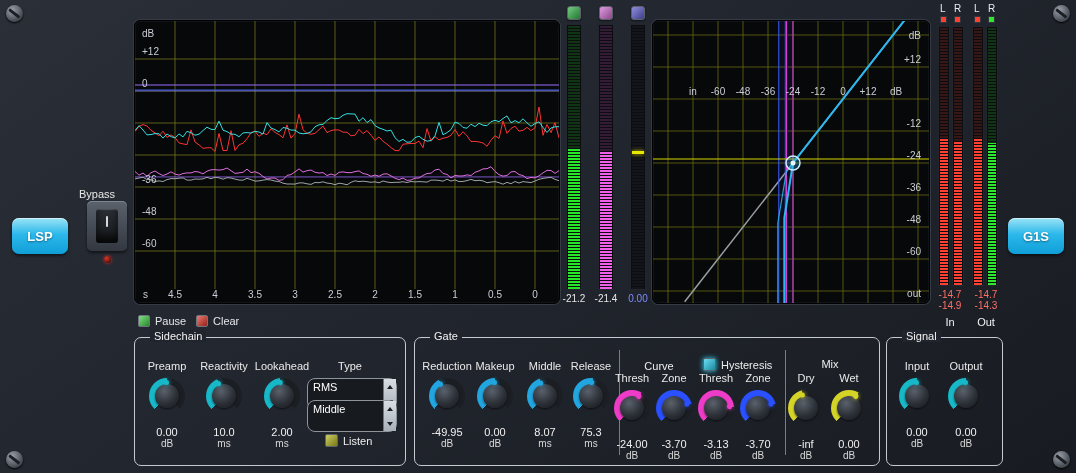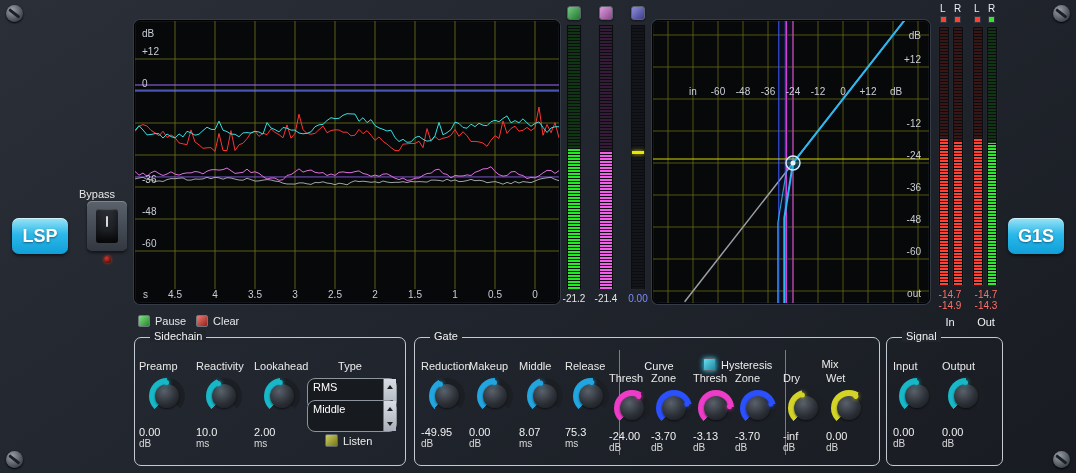--- a/index.html
+++ b/index.html
@@ -6,21 +6,21 @@
   html,body{width:1076px;height:473px;background:#101217;font-family:"Liberation Sans",sans-serif}
   .plugin{position:relative;width:1076px;height:473px;overflow:hidden;color:#e8e8e8;font-size:11px;
     background:linear-gradient(145deg,#2a2f38 0%,#20242c 55%,#181b21 100%)}
   
   .screw{position:absolute;width:17px;height:17px;border-radius:50%;
     background:radial-gradient(circle at 35% 30%,#9aa1ab,#50565e 60%,#262a30);box-shadow:0 1px 2px #000}
   .screw::after{content:"";position:absolute;left:2px;top:7px;width:13px;height:2.5px;background:#1b1e23;
     border-radius:1px;transform:rotate(38deg)}
   
   .logo{position:absolute;width:56px;height:36px;border-radius:7px;display:flex;align-items:center;justify-content:center;
-    background:linear-gradient(#9ae4f6,#2cb8ea 45%,#0f9fd8);color:#fff;font-weight:bold;font-size:18px;
+    background:linear-gradient(#9ae4f6,#2cb8ea 45%,#0f9fd8);color:#fff;font-weight:bold;font-size:13px;
     text-shadow:0 1px 2px rgba(0,40,60,.55);box-shadow:0 2px 3px rgba(0,0,0,.5),inset 0 1px 0 rgba(255,255,255,.55)}
   
   .bypass-label{position:absolute;left:79px;top:188px}
   .switch{position:absolute;left:87px;top:201px;width:40px;height:50px;border-radius:5px;
     background:linear-gradient(#5b626b,#323740);box-shadow:inset 0 1px 0 #7d8590,0 2px 3px rgba(0,0,0,.55);
     display:flex;align-items:center;justify-content:center}
   .rocker{width:22px;height:34px;border-radius:3px;position:relative;
     background:linear-gradient(#2b2f35,#16181c);box-shadow:inset 0 -7px 9px rgba(0,0,0,.7),inset 0 1px 1px rgba(255,255,255,.2)}
   .rocker::after{content:"";position:absolute;left:50%;top:7px;width:2px;height:11px;margin-left:-1px;background:#d4dae0;border-radius:1px}
   .led{position:absolute;width:7px;height:7px;border-radius:50%;background:radial-gradient(circle at 35% 30%,var(--lc),#40100a 85%);box-shadow:0 0 3px var(--lc)}
@@ -45,32 +45,32 @@
   .tbtn{position:absolute;display:flex;align-items:center;gap:5px;color:#e4e6ea;cursor:default}
   .tbtn .sq{width:12px;height:12px;border-radius:2px;border:1px solid #70767e;
     background:linear-gradient(135deg,rgba(255,255,255,.35),rgba(0,0,0,.35)),var(--lc)}
   .legend{position:absolute;display:flex;gap:14px;color:#d6d8dc;letter-spacing:.3px}
   
   .panel{position:absolute;top:337px;height:129px;border:1px solid #c3cad2;border-radius:7px}
   .ptitle{position:absolute;top:-8px;left:15px;padding:0 4px;background:#20242c;color:#f2f2f2}
   .sub{position:absolute;text-align:center;color:#eee}
   .vsep{position:absolute;top:12px;bottom:10px;width:1px;background:#8f969e;opacity:.8}
   
-  .kcol{position:absolute;top:22px;width:52px;}
+  .kcol{position:absolute;top:22px;width:52px;text-align:center}
   .kcol.low{top:34px}
   .klabel{height:14px;color:#e9e9e9}
   .knob{position:relative;width:36px;height:36px;margin:4px auto 0;border-radius:50%;
     background:conic-gradient(from 225deg,var(--kc) 0 var(--fill),#1b1e23 var(--fill) 270deg,rgba(0,0,0,0) 270deg)}
   .knob::after{content:"";position:absolute;inset:6px;border-radius:50%;z-index:1;
     background:radial-gradient(circle at 38% 30%,#5a616b,#2c3037 55%,#15171b);box-shadow:0 1px 2px rgba(0,0,0,.6)}
   .knob .ind{position:absolute;inset:2px;border-radius:50%;z-index:2;transform:rotate(calc(var(--fill) + 45deg))}
   .knob .ind::before{content:"";position:absolute;left:50%;bottom:0;width:5px;height:5px;margin-left:-2.5px;
     border-radius:50%;background:var(--kc);box-shadow:0 0 4px var(--kc)}
   .kval{margin-top:12px;font-size:11px;color:#f0f0f0}
-  .kcol.low .kval{margin-top:4px}
+  .kcol.low .kval{margin-top:12px}
   .kunit{font-size:10px;color:#d9d9d9}
   
   .select{position:absolute;height:32px;display:flex;background:#171a1f;border:1px solid #8d949c;border-radius:8px}
   .sel-text{flex:1;padding:2px 0 0 5px;color:#fff;overflow:hidden;white-space:nowrap}
   .spin{width:13px;display:flex;flex-direction:column;border-left:1px solid #70767e;background:linear-gradient(#d9dee4,#a9b0b9)}
   .spin i{flex:1;display:flex;align-items:center;justify-content:center}
   .spin i::before{content:"";border:3px solid transparent}
   .spin .up::before{border-bottom:4px solid #1c1e22;margin-top:-3px}
   .spin .dn::before{border-top:4px solid #1c1e22;margin-bottom:-3px}
   

